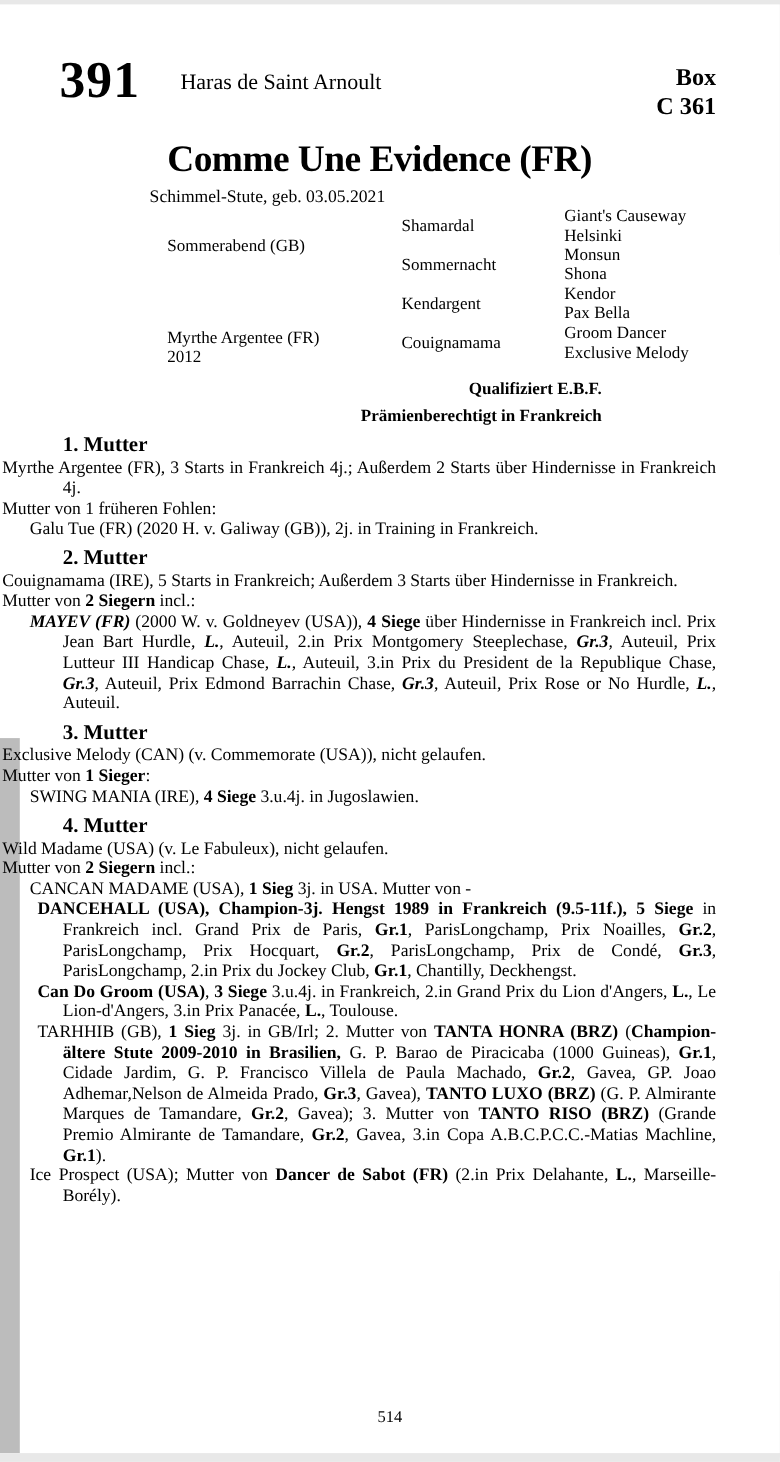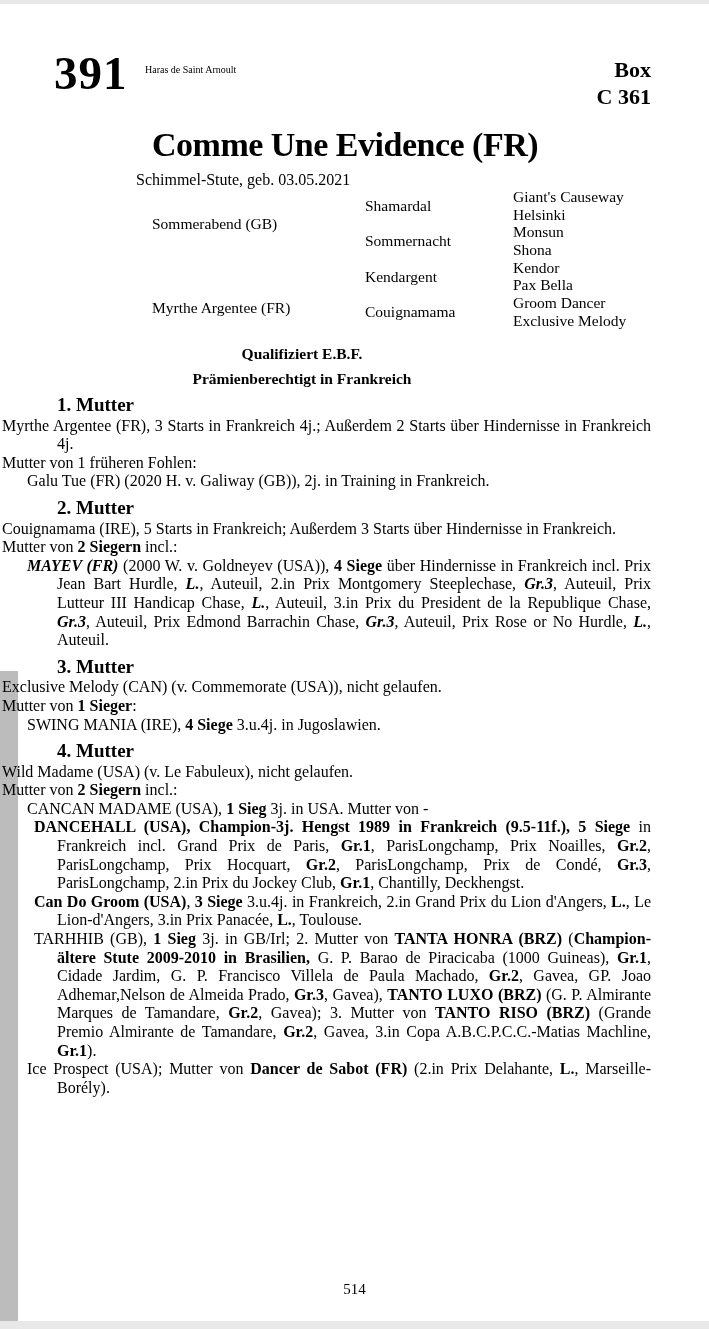--- a/index.html
+++ b/index.html
@@ -3,21 +3,21 @@
 <meta charset="utf-8">
 <style>
   html,body{margin:0;padding:0;background:#e8e8e8;}
   .page{
     position:relative; width:709px; height:1317px; background:#ffffff;
     font-family:Liberation Serif, serif; color:#000; overflow:hidden;
     margin:4px auto;
   }
   .abs{position:absolute;}
   .lot{left:54px; top:46px; font-size:47px; font-weight:bold; letter-spacing:1px; line-height:1;}
-  .consignor{left:145px; top:60px; font-size:10px;}
+  .consignor{left:164px; top:60px; font-size:20px;}
   .boxblock{right:58px; top:52px; text-align:right; font-size:22px; font-weight:bold; line-height:27px;}
   .title{left:152px; top:122px; font-size:34px; font-weight:bold; letter-spacing:-0.5px; white-space:nowrap;}
   .desc{left:136px; top:167px; font-size:16px;}
 
   
   .ped{
     left:152px; top:184px; display:grid;
     grid-template-columns:213px 148px 236px;
     grid-template-rows:repeat(8, 17.7px);
     font-size:15.5px; line-height:17.7px;
@@ -25,21 +25,21 @@
   .ped .cell{display:flex; flex-direction:column; justify-content:center;}
   .g1a{grid-column:1; grid-row:1 / span 4;}
   .g1b{grid-column:1; grid-row:5 / span 4; justify-content:flex-start !important; padding-top:40px;}
   .g2a{grid-column:2; grid-row:1 / span 2;}
   .g2b{grid-column:2; grid-row:3 / span 2;}
   .g2c{grid-column:2; grid-row:5 / span 2;}
   .g2d{grid-column:2; grid-row:7 / span 2;}
   .g3{grid-column:3;}
 
   .quali{left:57px; top:341px; width:490px; text-align:center; font-size:15.5px; font-weight:bold;}
-  .quali div{margin-bottom:7px;}
+  .quali div{margin-bottom:7px;text-align:right;}
 
   .sections{left:57px; top:384px; width:594px; font-size:16px; line-height:18.6px;}
   .sec-heading{font-size:19px; font-weight:bold; margin:8px 0 2px 0;}
   .sections p{margin:0; text-align:justify;}
   .p1{margin-left:63px; text-indent:-55px;}
   .p2{margin-left:63px; text-indent:-30px;}
   .p3{margin-left:88px; text-indent:-23px;}
   .b{font-weight:bold;}
   .bi{font-weight:bold; font-style:italic;}
 
@@ -62,20 +62,21 @@
 
   <div class="abs title">Comme Une Evidence (FR)</div>
   <div class="abs desc">Schimmel-Stute, geb. 03.05.2021</div>
 
   <div class="abs ped">
     <div class="cell g1a">
       <div>Sommerabend (GB)</div>
     </div>
     <div class="cell g1b">
       <div>Myrthe Argentee (FR)</div>
+      <div>2012</div>
     </div>
     <div class="cell g2a">Shamardal</div>
     <div class="cell g2b">Sommernacht</div>
     <div class="cell g2c">Kendargent</div>
     <div class="cell g2d">Couignamama</div>
     <div class="g3" style="grid-row:1">Giant's Causeway</div>
     <div class="g3" style="grid-row:2">Helsinki</div>
     <div class="g3" style="grid-row:3">Monsun</div>
     <div class="g3" style="grid-row:4">Shona</div>
     <div class="g3" style="grid-row:5">Kendor</div>

